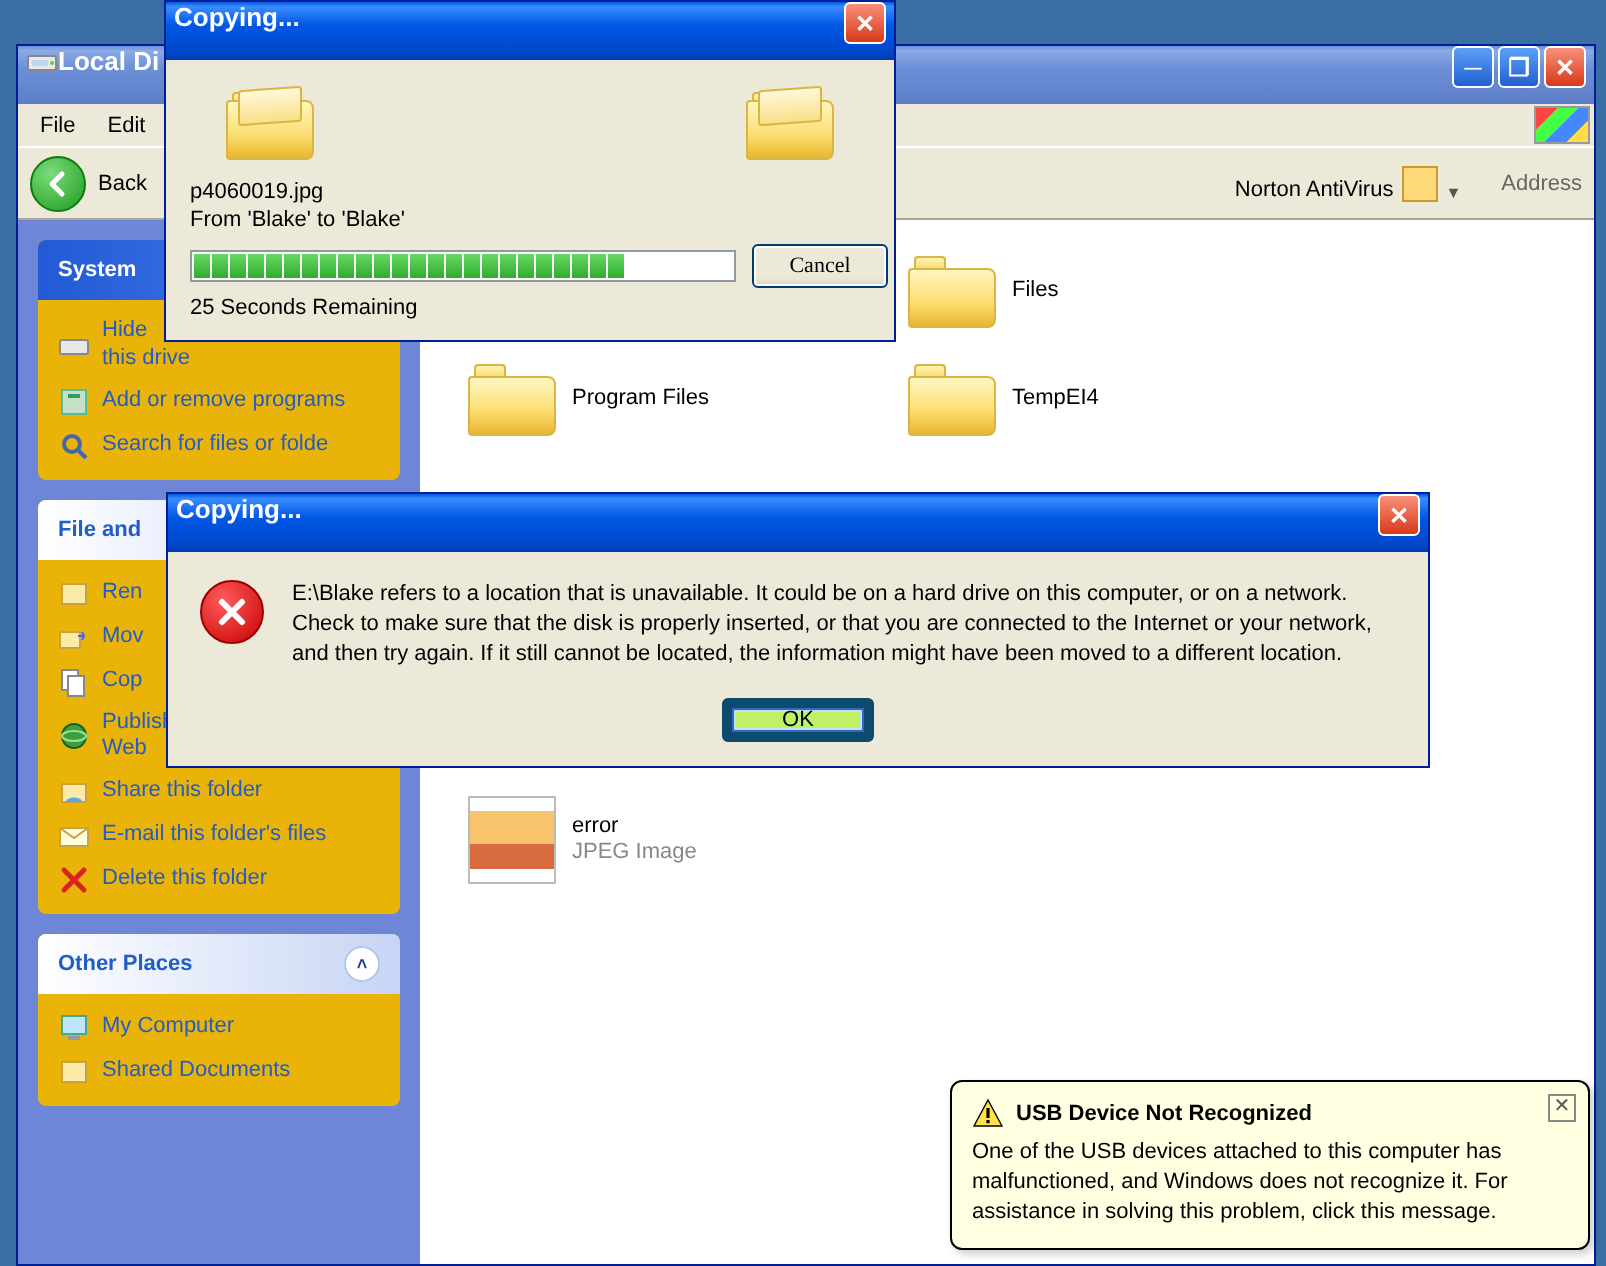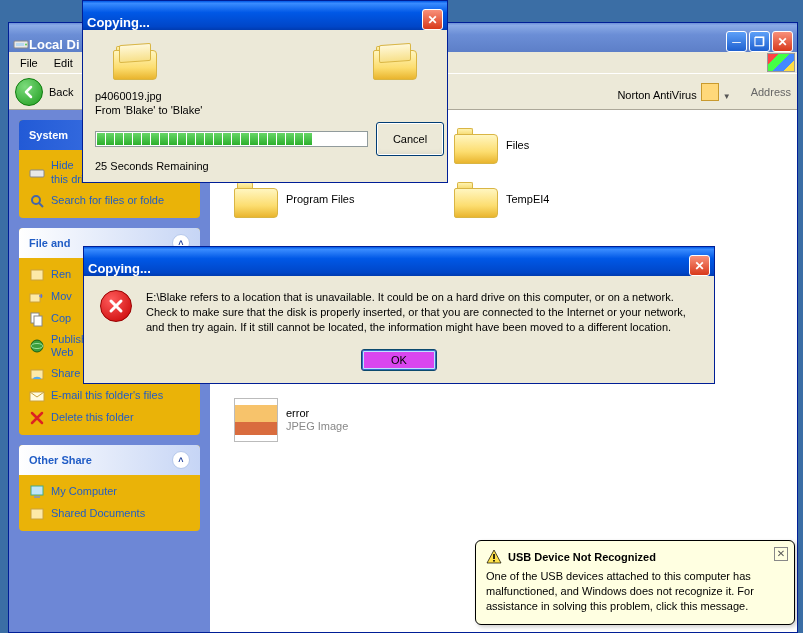--- a/index.html
+++ b/index.html
@@ -16,21 +16,21 @@
   .explorer {
     position: absolute;
     top: 22px; left: 8px; right: 5px; bottom: 0;
     background: #fff;
     border: 1px solid #001E96;
     display: flex; flex-direction: column;
   }
   .xp-titlebar {
     height: 29px;
     background: linear-gradient(to bottom,#0058E6 0%,#3A8CFF 8%,#0058E6 40%,#0046C8 88%,#003BB0 100%);
-    display: flex; align-items: flex-end; color: #fff; font-weight: bold; font-size: 13px;
+    display: flex; align-items: flex-start; color: #fff; font-weight: bold; font-size: 13px;
     padding: 0 4px;
   }
   .xp-titlebar.inactive { background: linear-gradient(to bottom,#6B8ED6 0%,#8AAAE6 8%,#6B8ED6 40%,#5D7FC8 100%); }
   .xp-titlebar .title { flex: 1; white-space: nowrap; overflow: hidden; }
   .winbtns { display: flex; gap: 2px; }
   .winbtn {
     width: 21px; height: 21px; border-radius: 3px; border: 1px solid #fff;
     background: linear-gradient(to bottom,#5DA0F8,#1E60D0);
     display:flex;align-items:center;justify-content:center;color:#fff;font-weight:bold;font-size:12px;
   }
@@ -78,30 +78,30 @@
   .copydlg .body{padding:8px 12px 10px 12px;}
   .flyrow{height:50px;display:flex;justify-content:space-between;align-items:center;padding:0 18px;}
   .envico{width:44px;height:34px;position:relative;}
   .envico .folderbody{top:4px;}
   .envflap{position:absolute;top:-2px;left:6px;width:32px;height:18px;background:linear-gradient(to bottom,#FFF8D8,#F7E08A);border:1px solid #D9B544;transform:skewY(-4deg);border-radius:2px;}
   .copylabel{font-size:11px;margin-top:2px;}
   .progressrow{display:flex;align-items:center;gap:8px;margin-top:6px;}
   .progressbar{flex:1;height:16px;border:1px solid #919B9C;background:#fff;padding:1px;display:flex;gap:1px;}
   .pchunk{width:8px;height:100%;background:linear-gradient(to bottom,#67D667,#2CAF2C);}
   .pchunk.empty{background:transparent;}
-  .xpbutton{min-width:68px;height:34px;background:#ECE9D8;border:1px solid #003C74;border-radius:3px;font-family:Liberation Sans, sans-serif;font-size:11px;box-shadow:inset 0 0 0 1px #fff, inset 0 -4px 6px -4px rgba(0,0,0,0.15);}
+  .xpbutton{min-width:68px;height:22px;background:#ECE9D8;border:1px solid #003C74;border-radius:3px;font-family:Liberation Serif, serif;font-size:11px;box-shadow:inset 0 0 0 1px #fff, inset 0 -4px 6px -4px rgba(0,0,0,0.15);}
   .remlabel{font-size:11px;margin-top:4px;}
   
   .errdlg{position:absolute;top:246px;left:83px;width:632px;background:#ECE9D8;border:1px solid #001E96;z-index:6;}
   .errdlg .body{padding:14px 16px 12px 16px;display:flex;flex-direction:column;gap:14px;}
   .errrow{display:flex;gap:14px;}
   .erricon{width:32px;height:32px;border-radius:50%;background:radial-gradient(circle at 35% 30%,#FF5C5C,#C60000);display:flex;align-items:center;justify-content:center;color:#fff;font-size:22px;font-weight:bold;flex-shrink:0;border:1px solid #900;}
   .errtxt{font-size:11px;line-height:1.35;}
   .errdlg .btnrow{display:flex;justify-content:center;}
-  .okbtn{min-width:76px;height:22px;background:#d946ef;border:1px solid #0c4a6e;border-radius:3px;font-size:11px;box-shadow:0 0 0 1px #3169C6 inset, inset 0 0 0 2px #BEE1FF;}
+  .okbtn{min-width:76px;height:22px;background:#bef264;border:5px solid #0c4a6e;border-radius:3px;font-size:11px;box-shadow:0 0 0 1px #3169C6 inset, inset 0 0 0 2px #BEE1FF;}
   
   .balloon{position:absolute;right:8px;bottom:8px;width:320px;background:#FFFFE1;border:1px solid #000;border-radius:6px;padding:8px 10px 10px 10px;font-size:11px;z-index:4;box-shadow:2px 2px 4px rgba(0,0,0,0.2);}
   .balloon .bhead{display:flex;align-items:center;gap:6px;font-weight:bold;margin-bottom:4px;}
   .balloon .warn{width:16px;height:16px;}
   .balloon .bclose{position:absolute;top:6px;right:6px;width:14px;height:14px;border:1px solid #888;color:#555;font-size:10px;line-height:12px;text-align:center;background:#FFFFE1;}
   .balloon .btxt{line-height:1.35;}
 </style>
 </head>
 <body>
 
@@ -152,20 +152,27 @@
         </div>
         <div class="pbody">
           <div class="plink">
               <span class="ic16"><svg viewBox="0 0 16 16">
                   <rect x="1" y="5" width="14" height="7" rx="1" fill="#E8E8E8" stroke="#888"></rect>
                 </svg></span>
               <span class="t"><span>Hide</span><br><span>this drive</span></span>
             </div>
           <div class="plink">
               <span class="ic16"><svg viewBox="0 0 16 16">
+                  <rect x="2" y="2" width="12" height="12" fill="#C6E2C6" stroke="#5B9"></rect>
+                  <rect x="5" y="4" width="6" height="2" fill="#396"></rect>
+                </svg></span>
+              <span class="t">Add or remove programs</span>
+            </div>
+          <div class="plink">
+              <span class="ic16"><svg viewBox="0 0 16 16">
                   <circle cx="7" cy="7" r="4" fill="none" stroke="#46A" stroke-width="2"></circle>
                   <line x1="10" y1="10" x2="14" y2="14" stroke="#46A" stroke-width="2"></line>
                 </svg></span>
               <span class="t">Search for files or folde</span>
             </div>
         </div>
       </div>
 
       <div class="panel">
         <div class="phead">
@@ -218,21 +225,21 @@
               <span class="ic16"><svg viewBox="0 0 16 16">
                   <path d="M3 3l10 10M13 3L3 13" stroke="#D22" stroke-width="2.5" stroke-linecap="round"></path>
                 </svg></span>
               <span class="t">Delete this folder</span>
             </div>
         </div>
       </div>
 
       <div class="panel">
         <div class="phead">
-          <span>Other Share</span>
+          <span>Other Places</span>
           <span class="chev">˄</span>
         </div>
         <div class="pbody">
           <div class="plink">
               <span class="ic16"><svg viewBox="0 0 16 16">
                   <rect x="2" y="2" width="12" height="9" fill="#BFE5F8" stroke="#4A8"></rect>
                   <rect x="5" y="12" width="6" height="2" fill="#999"></rect>
                 </svg></span>
               <span class="t">My Computer</span>
             </div>

